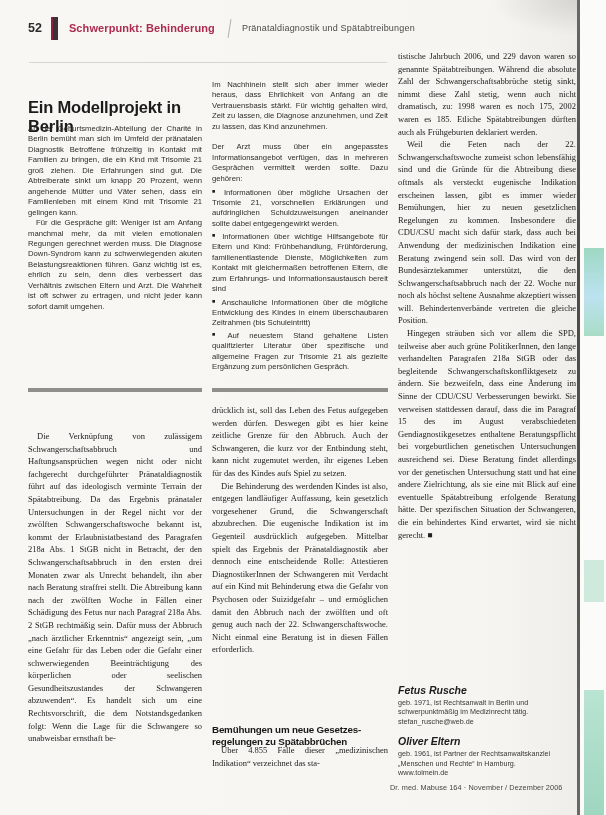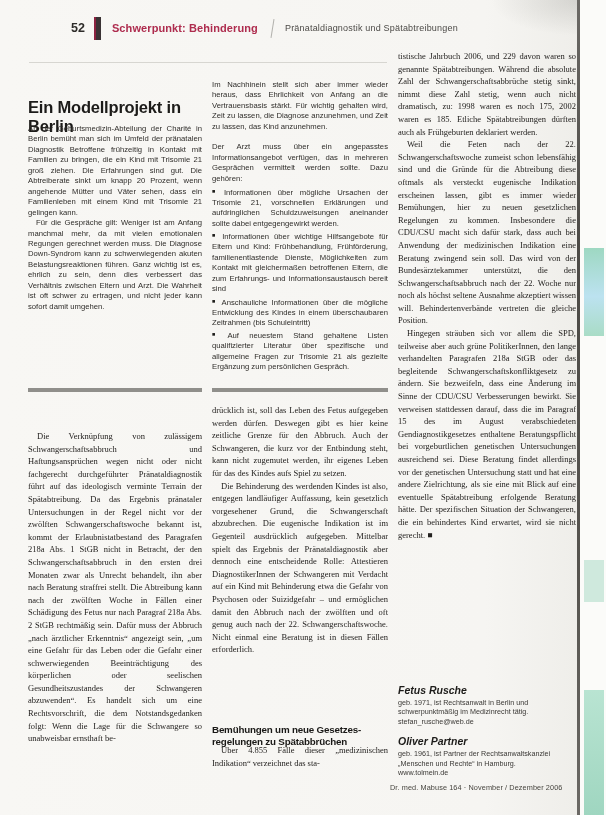--- a/index.html
+++ b/index.html
@@ -19,21 +19,21 @@
     background:linear-gradient(180deg,#6b6965,#4c4a46 30%,#56544f 70%,#6b6965);}
   .next-page-edge{position:absolute;top:0;bottom:0;right:0;width:26px;background:#fbfbf9;}
   .teal-mark{position:absolute;right:2px;width:20px;background:#a9dcc6;}
   .teal-1{top:248px;height:88px;background:linear-gradient(180deg,#9ed8c2,#bce2f0 55%,#a9dcc6);}
   .teal-2{top:560px;height:42px;background:#cfe9dd;}
   .teal-3{top:690px;height:125px;background:linear-gradient(180deg,#b9e4d2,#9fd6c0);}
   .corner-shade{position:absolute;top:0;right:26px;width:90px;height:36px;
     background:radial-gradient(ellipse at top right, rgba(90,90,85,0.18), rgba(0,0,0,0) 70%);}
 
   
-  .header{position:absolute;left:28px;top:16px;display:flex;align-items:center;height:24px;margin-left:43px;}
+  .header{position:absolute;left:28px;top:16px;display:flex;align-items:center;height:24px;}
   .page-number{font-size:12.5px;font-weight:bold;color:#2e2c2a;margin-right:9px;}
   .section-bar{width:5px;height:23px;background:#3a3234;border-left:2px solid #8c2240;margin-right:11px;}
   .section-title{font-size:11px;font-weight:bold;color:#ae2c4e;letter-spacing:0.1px;margin-right:14px;}
   .header-sep{width:1px;height:19px;background:#b2b1ad;transform:rotate(9deg);margin-right:12px;}
   .topic-title{font-size:9px;color:#4c4a47;letter-spacing:0.2px;}
 
   
   .box-toprule{position:absolute;left:29px;top:62px;width:358px;height:1px;background:#d7d6d1;}
   .infobox-title{position:absolute;left:28px;top:84px;width:174px;
     font-size:16.5px;line-height:19px;font-weight:bold;color:#1c1b19;letter-spacing:-0.2px;}
@@ -138,21 +138,21 @@
     <p class="ind">Hingegen sträuben sich vor allem die SPD, teilweise aber auch grüne PolitikerInnen, den lange verhandelten Paragrafen 218a StGB oder das begleitende Schwangerschaftskonfliktgesetz zu ändern. Sie bezweifeln, dass eine Änderung im Sinne der CDU/CSU Verbesserungen bewirkt. Sie verweisen stattdessen darauf, dass die im Paragraf 15 des im August verabschiedeten Gendiagnostikgesetzes enthaltene Beratungspflicht bei vorgeburtlichen genetischen Untersuchungen ausreichend sei. Diese Beratung findet allerdings vor der genetischen Untersuchung statt und hat eine andere Zielrichtung, als sie eine mit Blick auf eine eventuelle Spätabtreibung erfolgende Beratung hätte. Der spezifischen Situation der Schwangeren, die ein behindertes Kind erwartet, wird sie nicht gerecht. ■</p>
   </div>
 
   <div class="authors">
     <div class="author">
       <p class="author-name">Fetus Rusche</p>
       <p class="author-bio">geb. 1971, ist Rechtsanwalt in Berlin und schwerpunktmäßig im Medizinrecht tätig.</p>
       <p class="author-contact">stefan_rusche@web.de</p>
     </div>
     <div class="author">
-      <p class="author-name">Oliver Partner</p>
+      <p class="author-name">Oliver Eltern</p>
       <p class="author-bio">geb. 1961, ist Partner der Rechtsanwaltskanzlei „Menschen und Rechte“ in Hamburg.</p>
       <p class="author-contact">www.tolmein.de</p>
     </div>
   </div>
 
   <div class="footer-imprint">Dr. med. Mabuse 164 · November / Dezember 2006</div>
 
 </div>
 
 </body></html>

